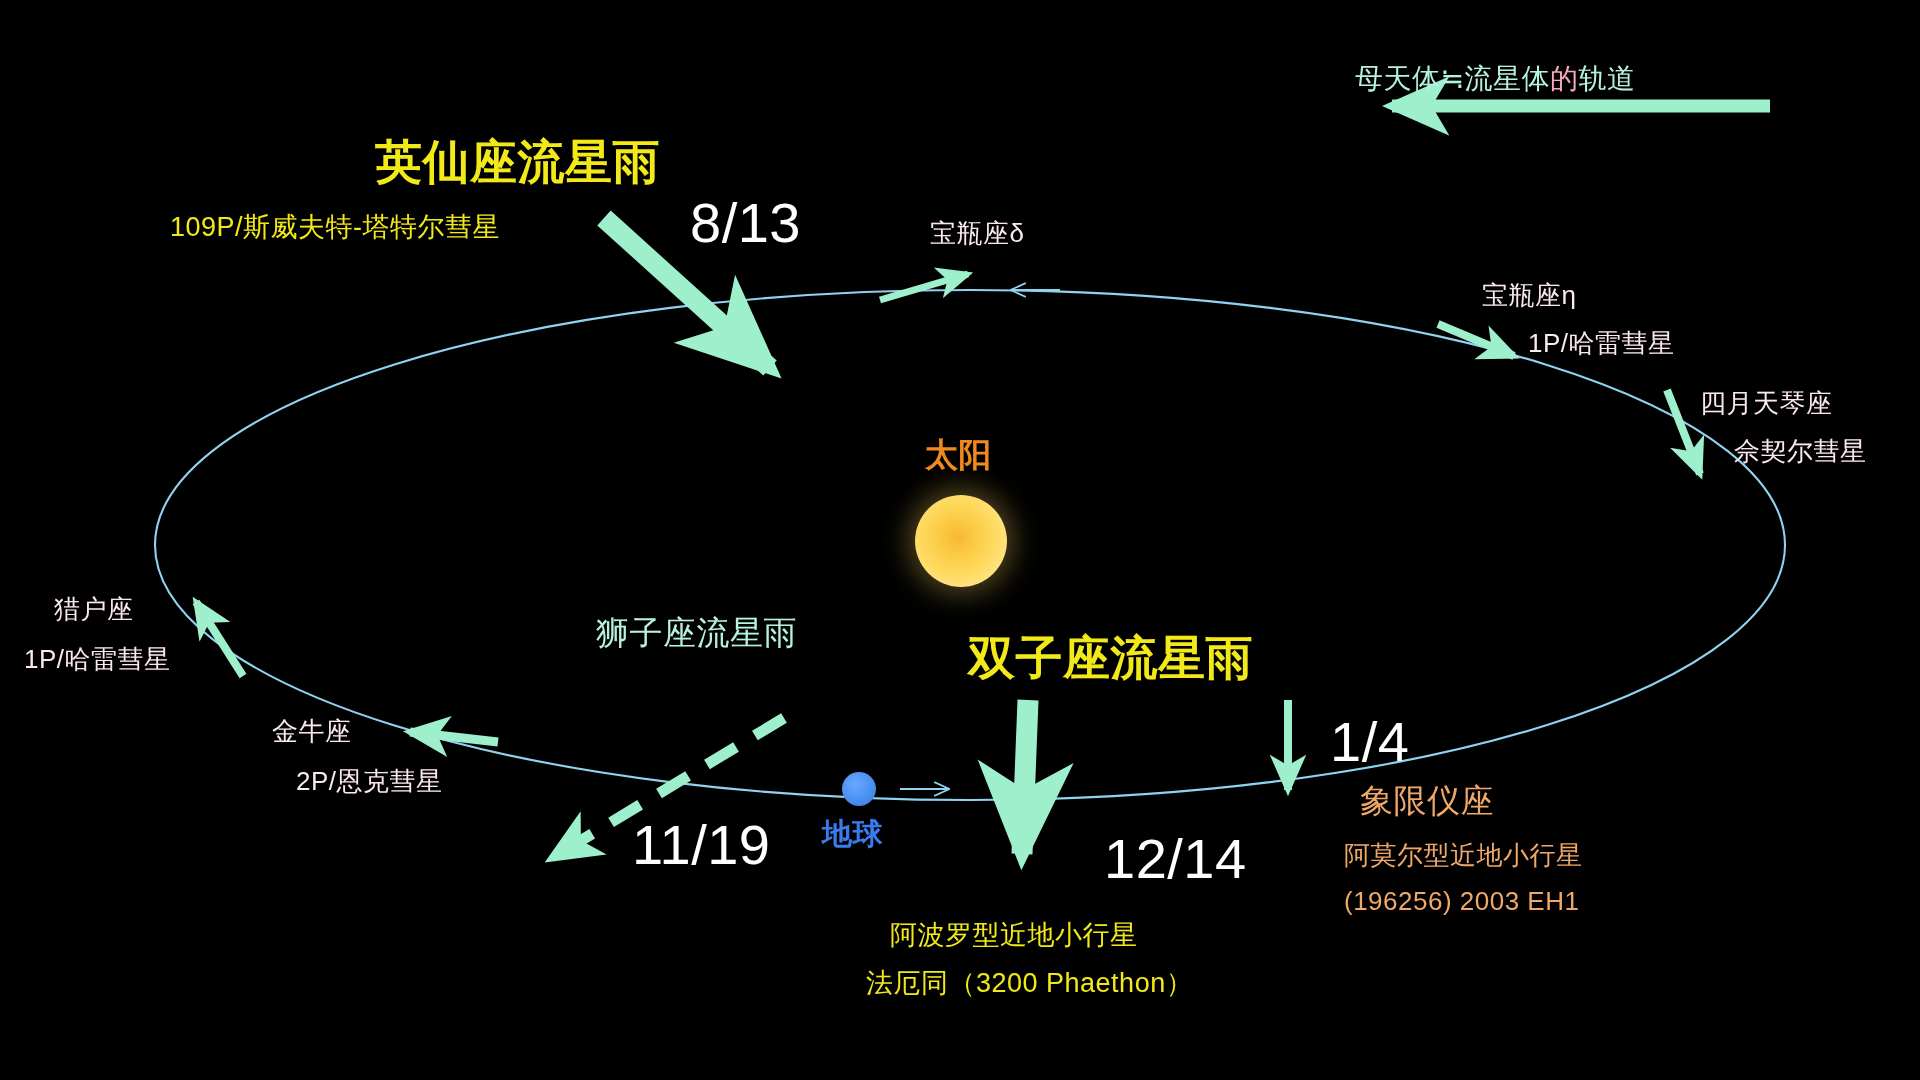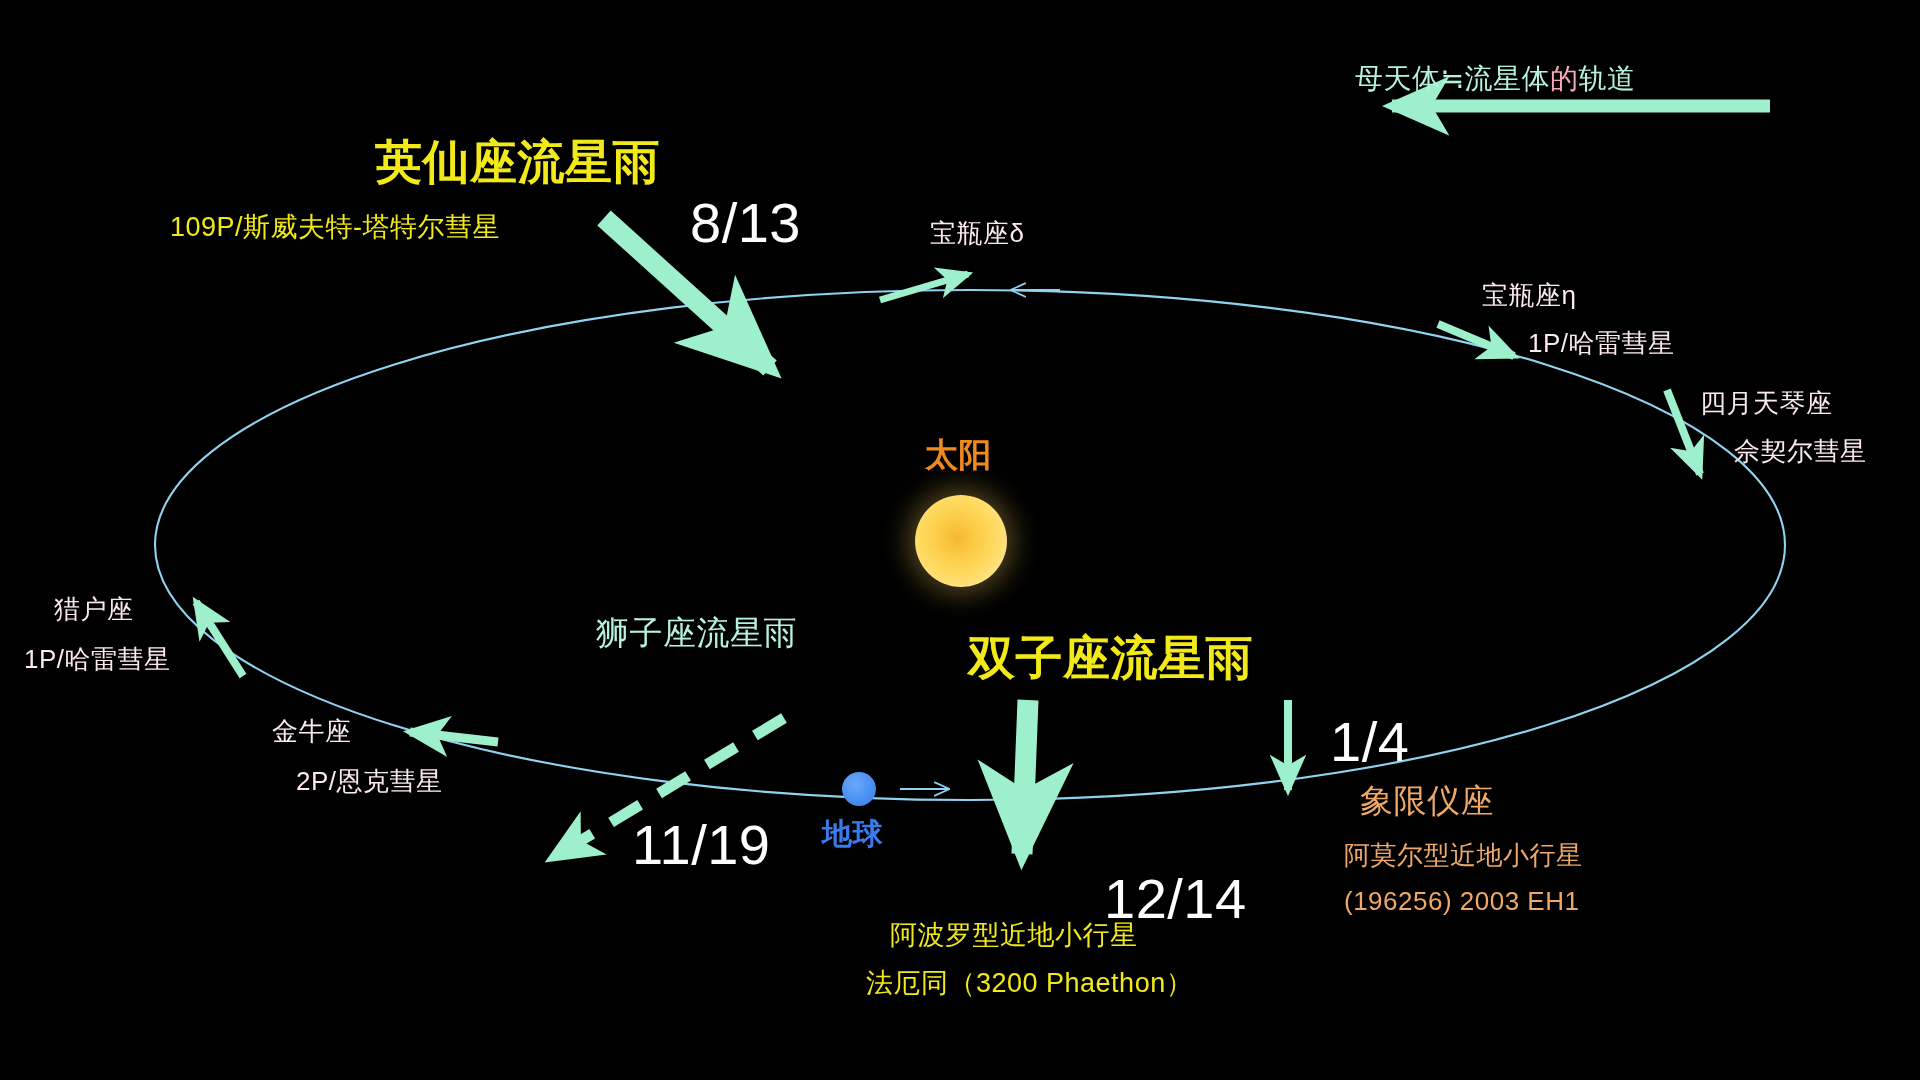--- a/index.html
+++ b/index.html
@@ -114,21 +114,21 @@
   <div class="lbl pinkwhite" style="left:54px; top:594px;">猎户座</div>
   <div class="lbl pinkwhite" style="left:24px; top:644px;">1P/哈雷彗星</div>
 
   <div class="lbl mint-big" style="left:596px; top:614px;">狮子座流星雨</div>
   <div class="lbl white-date" style="left:632px; top:812px;">11/19</div>
 
   <div class="lbl pinkwhite" style="left:272px; top:716px;">金牛座</div>
   <div class="lbl pinkwhite" style="left:296px; top:766px;">2P/恩克彗星</div>
 
   <div class="lbl big-yellow" style="left:968px; top:630px;">双子座流星雨</div>
-  <div class="lbl white-date" style="left:1104px; top:826px;margin-top:40px;">12/14</div>
+  <div class="lbl white-date" style="left:1104px; top:826px;">12/14</div>
   <div class="lbl sub-yellow" style="left:866px; top:920px;margin-left:24px;">阿波罗型近地小行星</div>
   <div class="lbl sub-yellow" style="left:866px; top:968px;">法厄同（3200 Phaethon）</div>
 
   <div class="lbl white-date" style="left:1330px; top:680px;margin-top:29px;">1/4</div>
   <div class="lbl orange-big" style="left:1360px; top:782px;">象限仪座</div>
   <div class="lbl orange" style="left:1344px; top:840px;">阿莫尔型近地小行星</div>
   <div class="lbl orange" style="left:1344px; top:886px;">(196256) 2003 EH1</div>
 
   <div class="earth-body" style="left:842px; top:772px;"></div>
   <div class="lbl earth-label" style="left:822px; top:816px;">地球</div>

